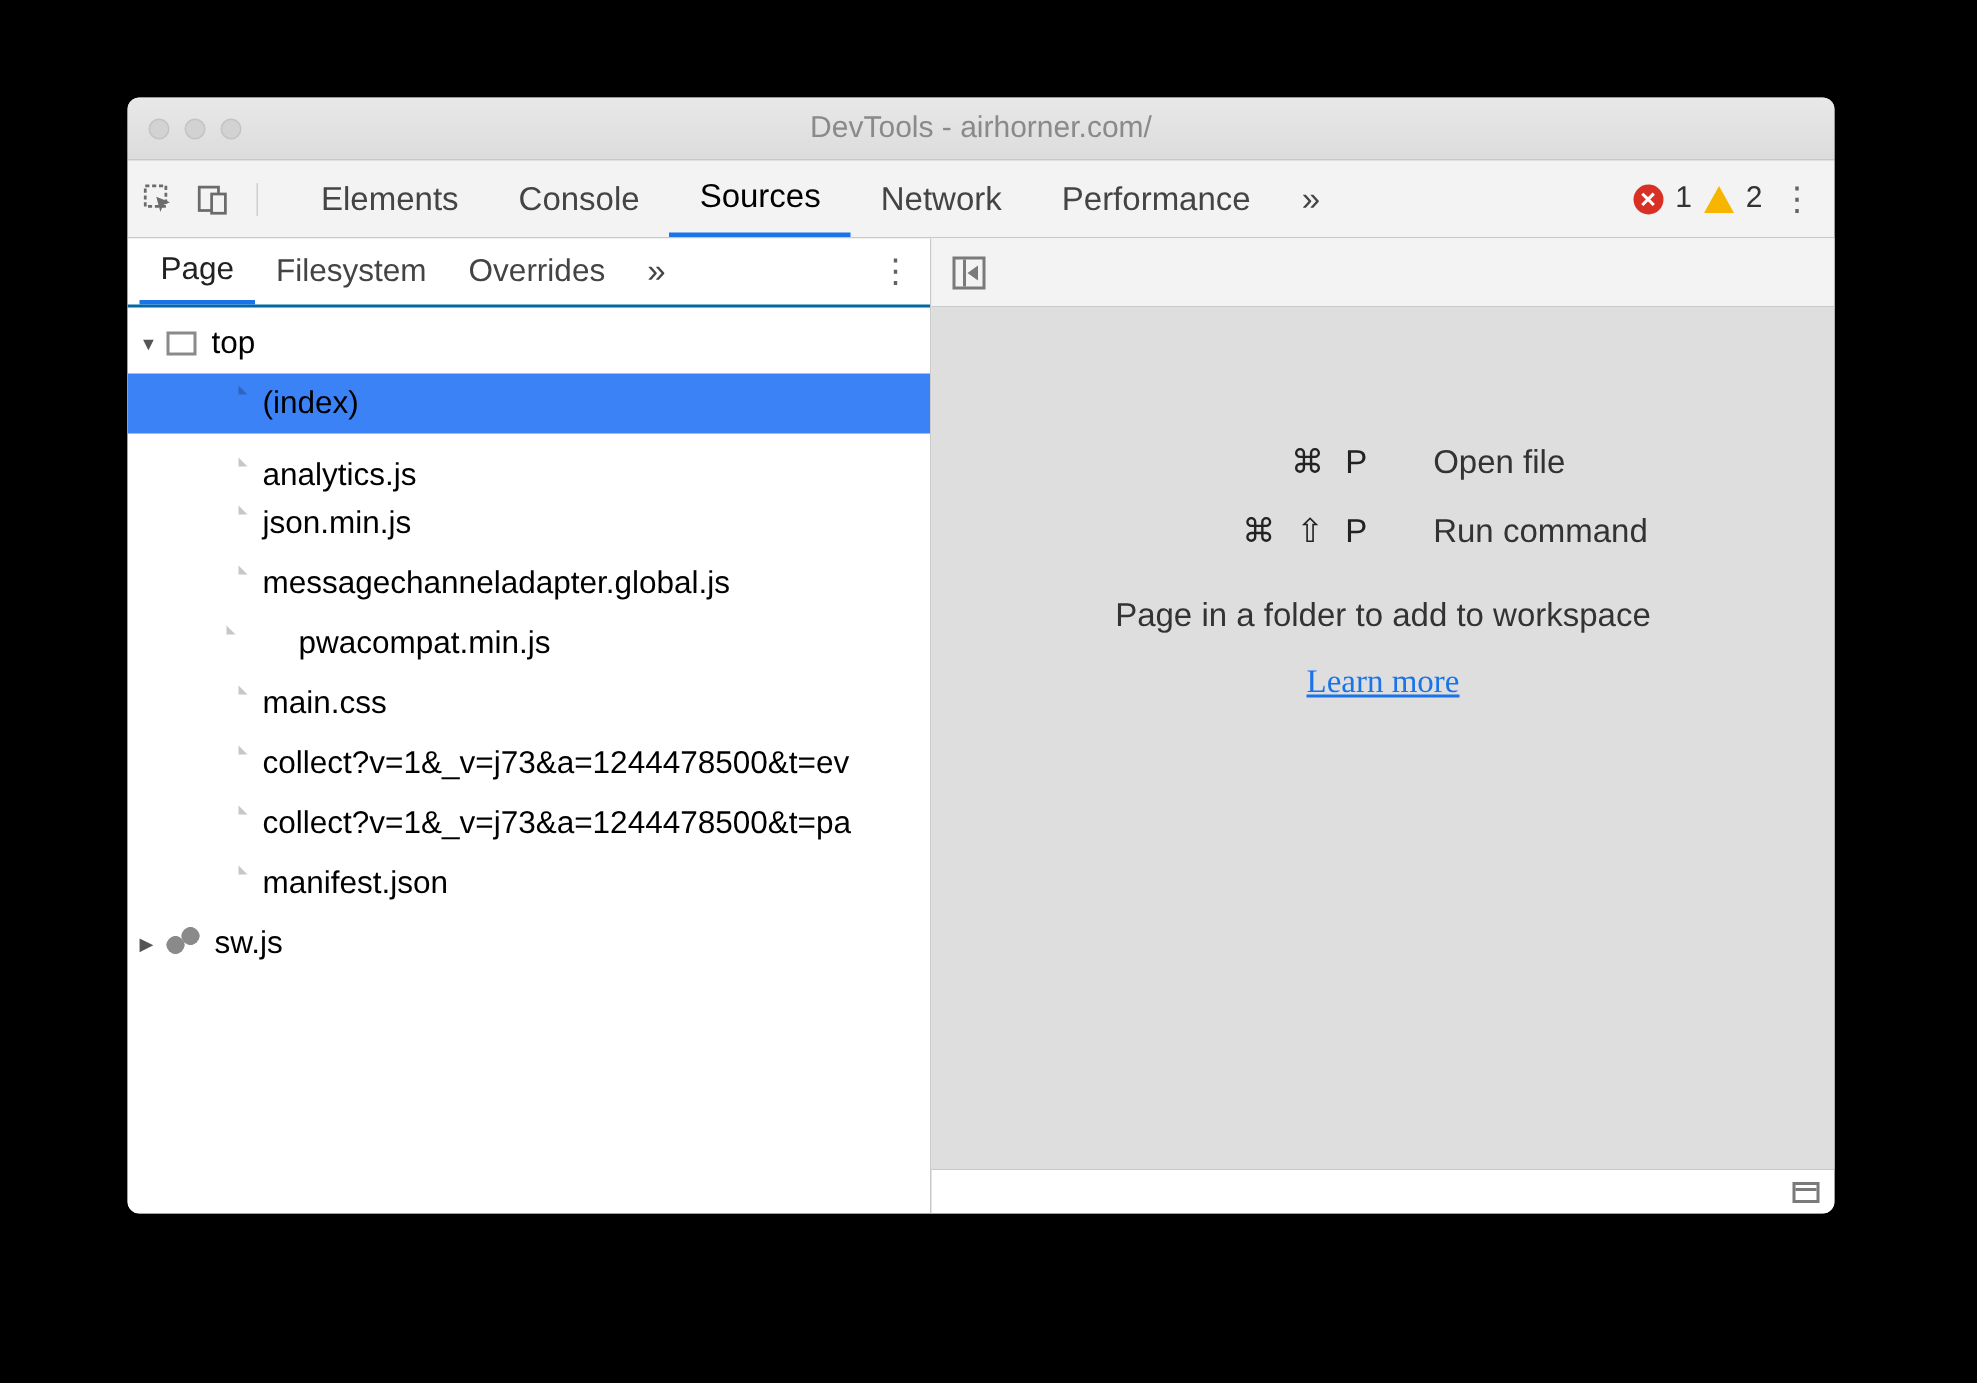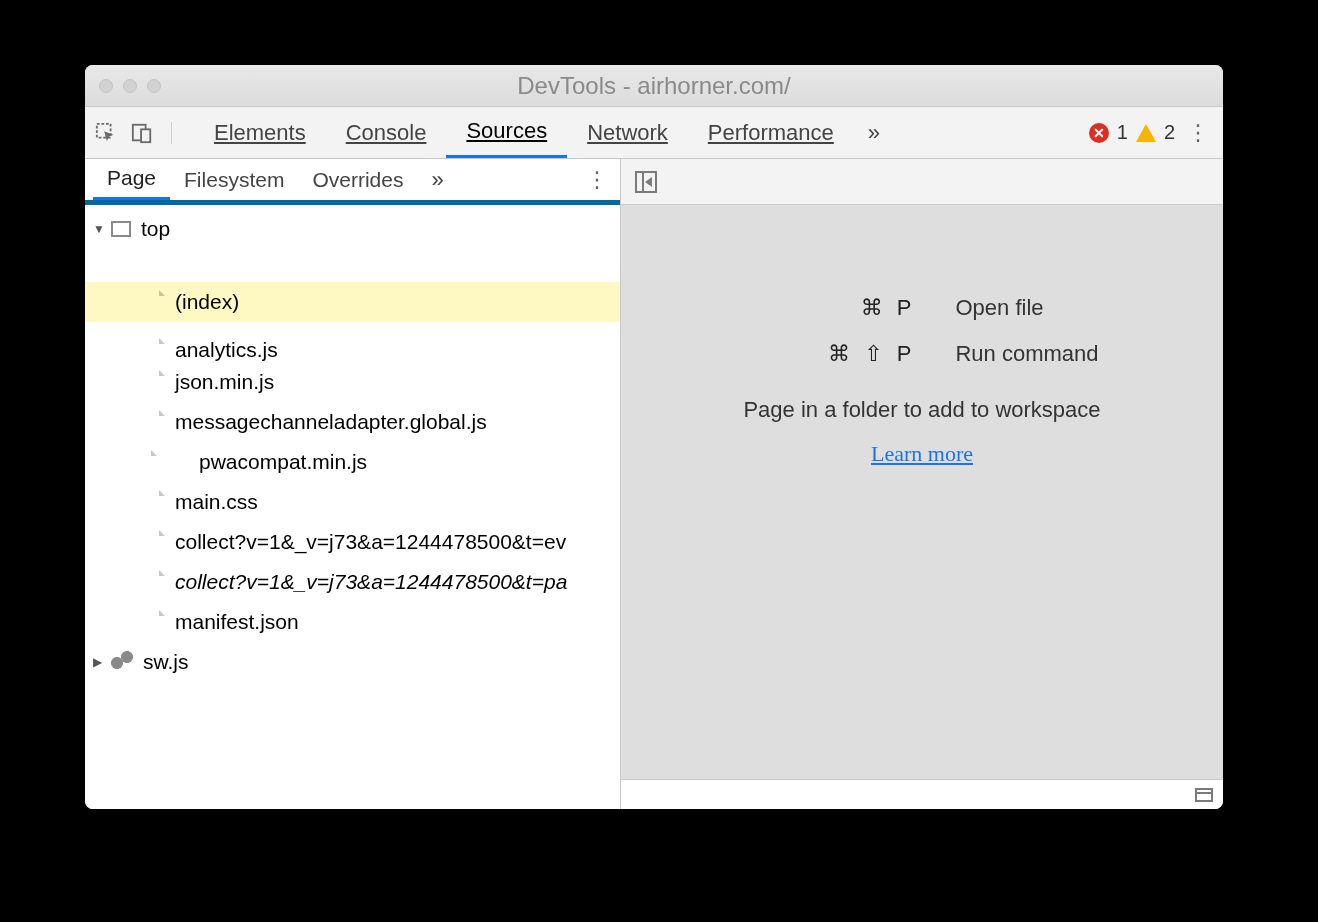--- a/index.html
+++ b/index.html
@@ -38,21 +38,21 @@
     margin-left: 14px;
   }
   .dot {
     width: 14px; height: 14px; border-radius: 50%;
     background: #d2d2d2; border: 1px solid #c4c4c4;
   }
   .title {
     position: absolute;
     left: 0; right: 0;
     text-align: center;
-    font-size: 24px;
+    font-size: 20px;
     color: #8a8a8a;
     pointer-events: none;
   }
   .main-tabs {
     height: 52px;
     border-bottom: 1px solid #c9c9c9;
     display: flex;
     align-items: center;
     padding: 0 10px;
     background: #f3f3f3;
@@ -71,21 +71,20 @@
     position: relative;
     display: inline-block;
   }
   .tab {
     padding: 0 20px;
     color: #444;
     cursor: pointer;
     height: 100%;
     display: flex;
     align-items: center;
-    text-decoration: underline;
   }
   .tab.active {
     color: #000000;
     border-bottom: 3px solid #1a73e8;
   }
   .overflow {
     padding: 0 14px;
     font-size: 22px;
     color: #444;
   }
@@ -124,21 +123,21 @@
   }
   .left {
     width: 536px;
     border-right: 1px solid #c9c9c9;
     display: flex;
     flex-direction: column;
     min-height: 0;
   }
   .subtabs {
     height: 46px;
-    border-bottom: 5px solid #0369a1;
+    border-bottom: 2px solid #0369a1;
     display: flex;
     align-items: center;
     padding: 0 8px;
     font-size: 21px;
   }
   .subtab {
     padding: 0 14px;
     color: #444;
     height: 100%;
     display: flex;
@@ -156,21 +155,21 @@
     padding-top: 4px;
   }
   .node {
     display: flex;
     align-items: center;
     height: 40px;
     padding-left: 8px;
     white-space: nowrap;
     cursor: pointer;
   }
-  .node.selected { background: #fef9c3; margin-top: 33px; }
+  .node.selected { background: #3b82f6; }
   .disclosure {
     width: 14px;
     margin-right: 4px;
     color: #555;
     font-size: 12px;
     display: inline-block;
   }
   .file-icon {
     width: 20px; height: 24px;
     margin-right: 10px;
@@ -374,21 +373,21 @@
           <span>pwacompat.min.js</span>
         </div>
         <div class="node" style="padding-left:60px;">
           <span class="file-icon c-purple"><span class="page"></span><span class="dog"></span></span>
           <span>main.css</span>
         </div>
         <div class="node" style="padding-left:60px;">
           <span class="file-icon c-green"><span class="page"></span><span class="dog"></span></span>
           <span>collect?v=1&amp;_v=j73&amp;a=1244478500&amp;t=ev</span>
         </div>
-        <div class="node" style="padding-left:60px;font-style:italic;">
+        <div class="node" style="padding-left:60px;">
           <span class="file-icon c-green"><span class="page"></span><span class="dog"></span></span>
           <span>collect?v=1&amp;_v=j73&amp;a=1244478500&amp;t=pa</span>
         </div>
         <div class="node" style="padding-left:60px;">
           <span class="file-icon c-gray"><span class="page"></span><span class="dog"></span></span>
           <span>manifest.json</span>
         </div>
 
         <div class="node" style="padding-left:8px;">
           <span class="disclosure">▶</span>

